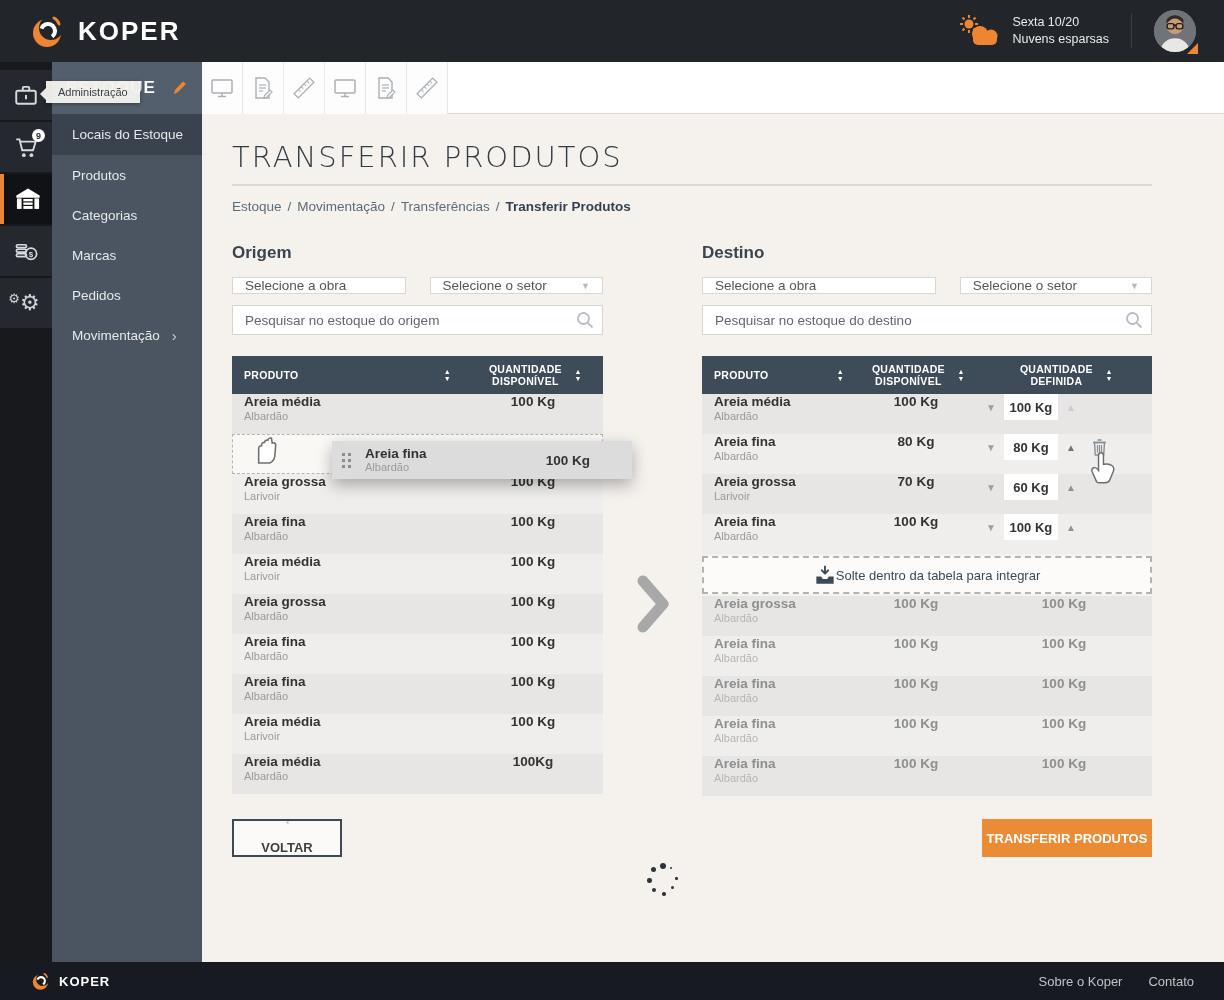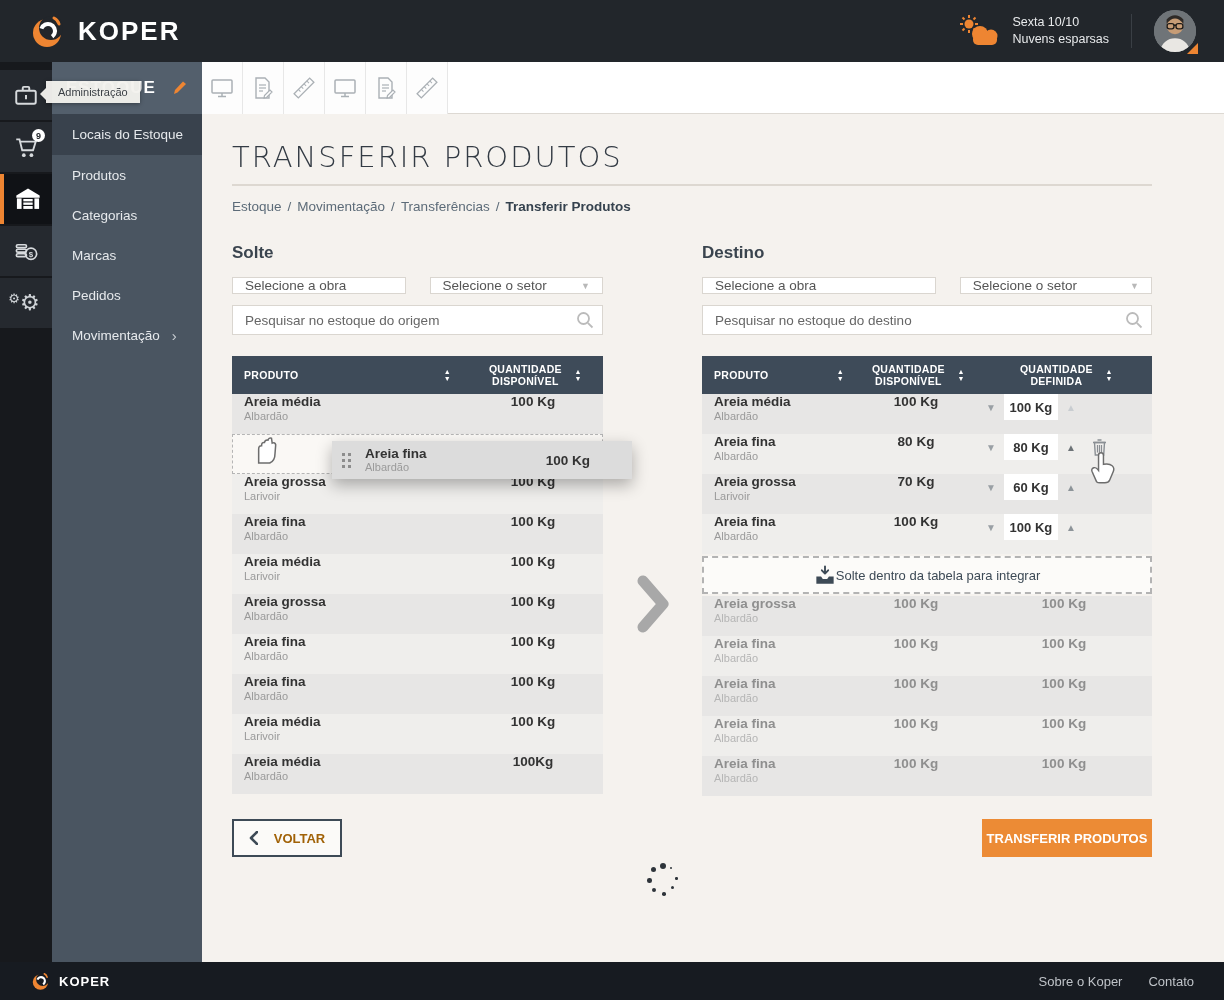--- a/index.html
+++ b/index.html
@@ -105,21 +105,21 @@
   .pointer-cursor { position:absolute; right:34px; top:13px; z-index:15; }
 
   
   .dropzone { height:38px; margin:2px 0; border:2px dashed #b3b3b3; background:#fcfbf9; display:flex; align-items:center; justify-content:center; gap:0; font-size:13px; color:#3d4a56; }
 
   
   .mid-chevron { margin-top:330px; }
 
   
   .actions { margin-top:23px; display:flex; position:relative; width:100%; padding-right:0; }
-  .btn-back { width:110px; height:38px; background:#fbfaf8; border:2px solid #3d4a56; color:#a16207; font-size:13px; font-weight:bold; display:flex; align-items:center; justify-content:center; gap:16px; cursor:pointer; font-family:"Liberation Sans",sans-serif; }
+  .btn-back { width:110px; height:38px; background:#fbfaf8; border:2px solid #3d4a56; color:#404040; font-size:13px; font-weight:bold; display:flex; align-items:center; justify-content:center; gap:16px; cursor:pointer; font-family:"Liberation Sans",sans-serif;flex-direction:column; }
   .btn-transfer { margin-left:auto; width:170px; height:38px; background:#ec8b35; border:none; color:#fff; font-size:13px; font-weight:bold; cursor:pointer; font-family:"Liberation Sans",sans-serif; }
   .spinner { position:absolute; left:413px; top:44px; width:36px; height:36px; }
   .spinner i { position:absolute; border-radius:50%; background:#2e343a; display:block; }
 
   
   .footer { height:38px; background:#171b21; display:flex; align-items:center; padding:0 30px; flex:0 0 auto; }
   .footer-brand { display:flex; align-items:center; gap:7px; }
   .footer-brand span { color:#fff; font-size:13px; font-weight:bold; letter-spacing:1px; }
   .footer-links { margin-left:auto; display:flex; gap:26px; }
   .footer-links a { color:#bfc3c8; font-size:13px; text-decoration:none; cursor:pointer; }
@@ -153,21 +153,21 @@
               <line x1="17.5" y1="5.5" x2="19.5" y2="3.5"></line>
           </g>
           <circle cx="13" cy="10" r="4.5" fill="#ee8532"></circle>
           <g fill="#ee8532">
             <circle cx="24" cy="20" r="8"></circle>
               <circle cx="35" cy="22" r="6.5"></circle>
             <rect x="17" y="20" width="24" height="11" rx="5"></rect>
           </g>
         </svg>
         <div class="weather-text">
-          <div>Sexta 10/10</div>
+          <div>Sexta 10/20</div>
           <div>Nuvens esparsas</div>
         </div>
       </div>
       <div class="avatar-wrap">
         <svg class="avatar" viewBox="0 0 40 40">
           <rect width="40" height="40" fill="#6f7478"></rect>
           <path d="M5 40 q4-13 15-13 q11 0 15 13 z" fill="#e9e7e3"></path>
           <circle cx="20" cy="15" r="8" fill="#c69c76"></circle>
           <path d="M12 13 q8-10 16 0 l0-4 q-8-8-16 0 z" fill="#2e2a27"></path>
           <rect x="12.5" y="13" width="6.5" height="5" rx="2" fill="none" stroke="#1e1b19" stroke-width="1.3"></rect>
@@ -319,21 +319,21 @@
           <span class="crumb">Movimentação</span>
           <span>/</span>
           <span class="crumb">Transferências</span>
           <span>/</span>
           <span class="current">Transferir Produtos</span>
         </div>
 
         <div class="panels">
 
           <section class="panel-left">
-            <h2 class="panel-heading">Solte</h2>
+            <h2 class="panel-heading">Origem</h2>
             <div class="selects">
               <div class="select-box">
                   <span>Selecione a obra</span>
                 </div>
               <div class="select-box">
                   <span>Selecione o setor</span>
                   <span class="caret">▼</span>
                 </div>
             </div>
             <div class="search-wrap">

